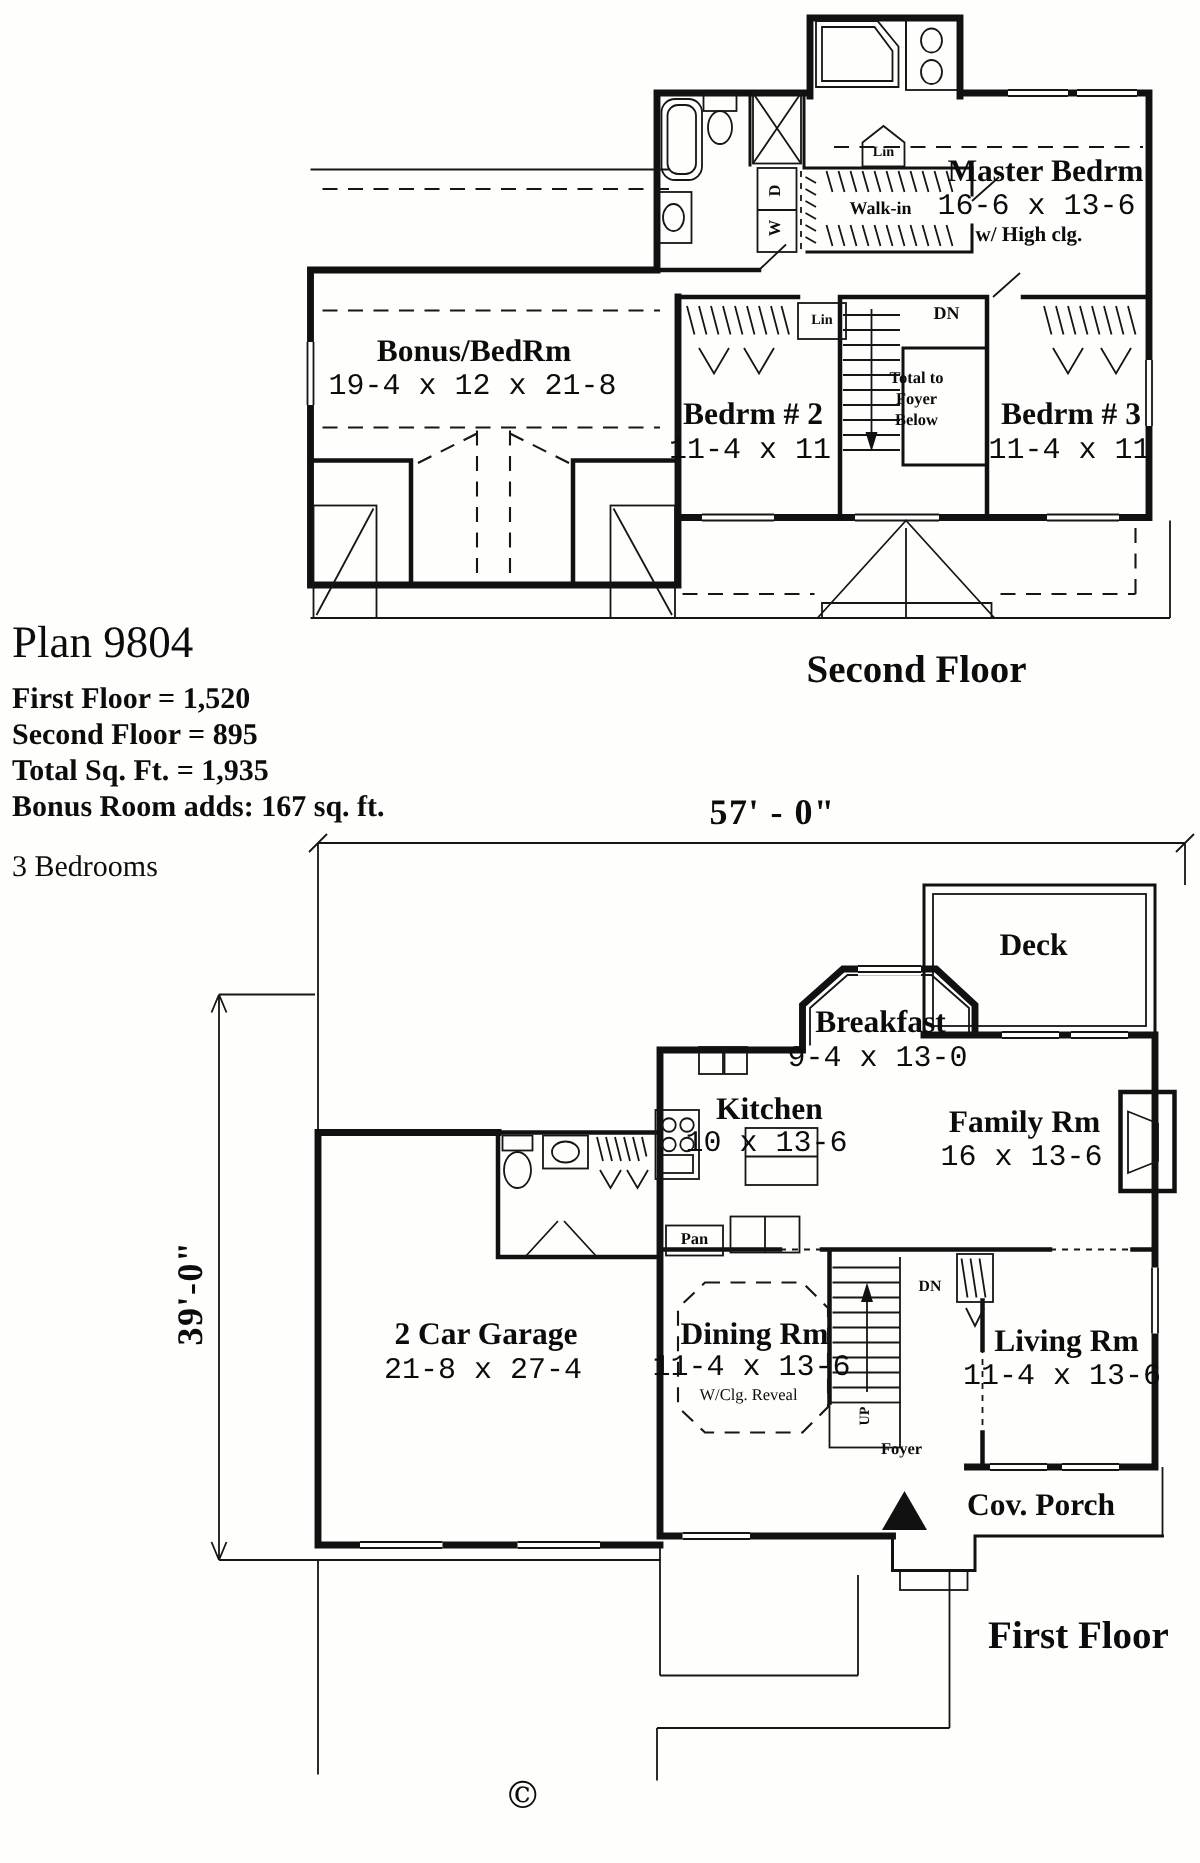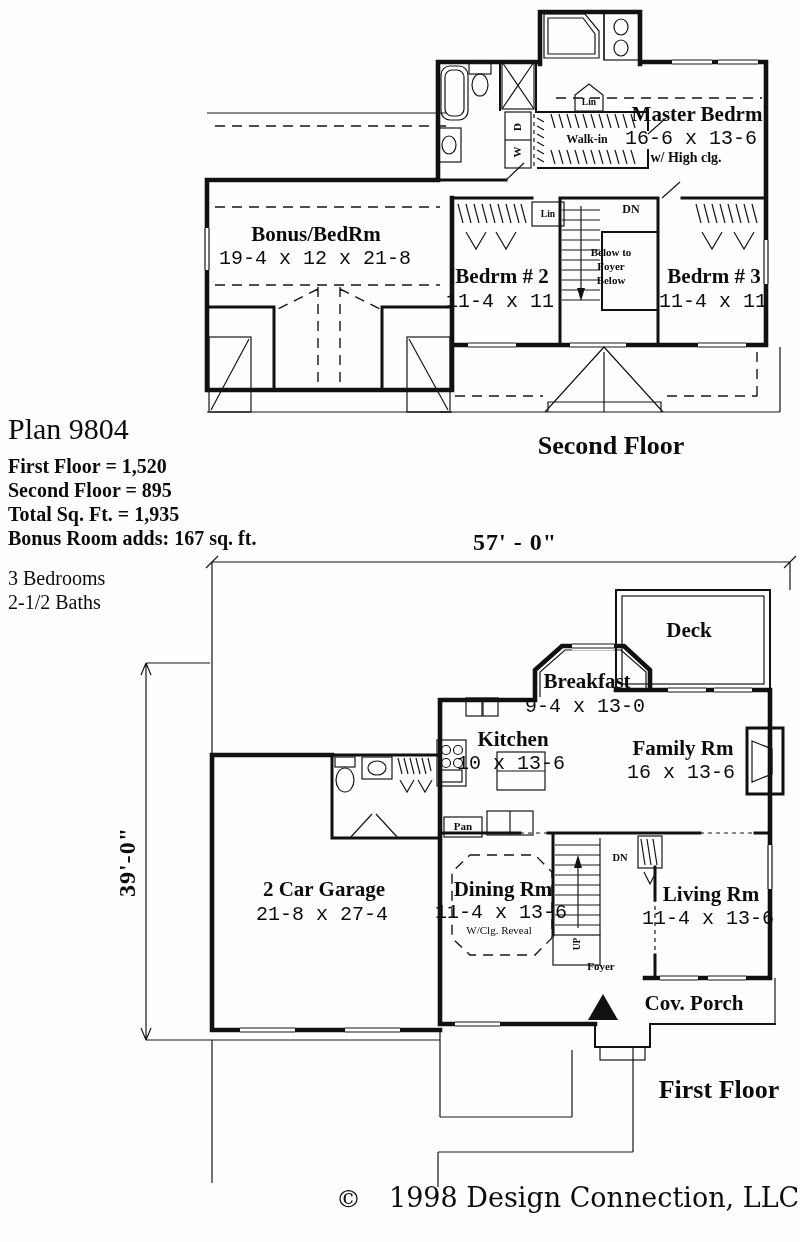--- a/index.html
+++ b/index.html
@@ -227,41 +227,40 @@
 </svg>
 
 <div class="lbl rn" style="left:697px;top:114px">Master Bedrm</div>
 <div class="lbl rd" style="left:691px;top:138px">16-6 x 13-6</div>
 <div class="lbl nt" style="left:686px;top:158px">w/ High clg.</div>
 <div class="lbl sm" style="left:587px;top:139px;font-size:12px">Walk-in</div>
 <div class="lbl xs" style="left:589px;top:103px">Lin</div>
 <div class="lbl sm rot" style="left:518px;top:127px">D</div>
 <div class="lbl sm rot" style="left:518px;top:152px">W</div>
 <div class="lbl sm" style="left:631px;top:209px;font-size:12px">DN</div>
-<div class="lbl sm" style="left:611px;top:253px">Below to</div>
+<div class="lbl sm" style="left:611px;top:253px">Total to</div>
 <div class="lbl sm" style="left:611px;top:267px">Foyer</div>
 <div class="lbl sm" style="left:611px;top:281px">Below</div>
 <div class="lbl xs" style="left:548px;top:215px">Lin</div>
 <div class="lbl rn" style="left:502px;top:276px">Bedrm # 2</div>
 <div class="lbl rd" style="left:500px;top:301px">11-4 x 11</div>
 <div class="lbl rn" style="left:714px;top:276px">Bedrm # 3</div>
 <div class="lbl rd" style="left:713px;top:301px">11-4 x 11</div>
 <div class="lbl rn" style="left:316px;top:234px">Bonus/BedRm</div>
 <div class="lbl rd" style="left:315px;top:258px">19-4 x 12 x 21-8</div>
 <div class="lbl ttl" style="left:611px;top:446px">Second Floor</div>
 
 <div class="info">
   <div class="t1">Plan 9804</div>
   <div class="t2">First Floor = 1,520</div>
   <div class="t2">Second Floor = 895</div>
   <div class="t2">Total Sq. Ft. = 1,935</div>
   <div class="t2">Bonus Room adds: 167 sq. ft.</div>
   <div class="gap"></div>
   <div class="t2" style="font-weight:normal">3 Bedrooms</div>
-  <div class="t2" style="font-weight:normal">2-1/2 Baths</div>
 </div>
 
 <div class="lbl dim" style="left:515px;top:543px">57' - 0"</div>
 <div class="lbl dim rot" style="left:128px;top:862px">39'-0"</div>
 
 <div class="lbl rn" style="left:689px;top:630px">Deck</div>
 <div class="lbl rn" style="left:587px;top:681px">Breakfast</div>
 <div class="lbl rd" style="left:585px;top:706px">9-4 x 13-0</div>
 <div class="lbl rn" style="left:513px;top:739px">Kitchen</div>
 <div class="lbl rd" style="left:511px;top:763px">10 x 13-6</div>
@@ -276,16 +275,15 @@
 <div class="lbl rn" style="left:711px;top:894px">Living Rm</div>
 <div class="lbl rd" style="left:708px;top:918px">11-4 x 13-6</div>
 <div class="lbl sm" style="left:620px;top:858px;font-size:10.5px">DN</div>
 <div class="lbl xs rot" style="left:578px;top:944px">UP</div>
 <div class="lbl sm" style="left:601px;top:967px">Foyer</div>
 <div class="lbl rn" style="left:694px;top:1003px">Cov. Porch</div>
 <div class="lbl ttl" style="left:719px;top:1090px">First Floor</div>
 
 <div class="copy">
   <span class="c-sym">©</span>
-  <span>1998 Design Connection, LLC</span>
 </div>
 
 </div>
 
 </body></html>

